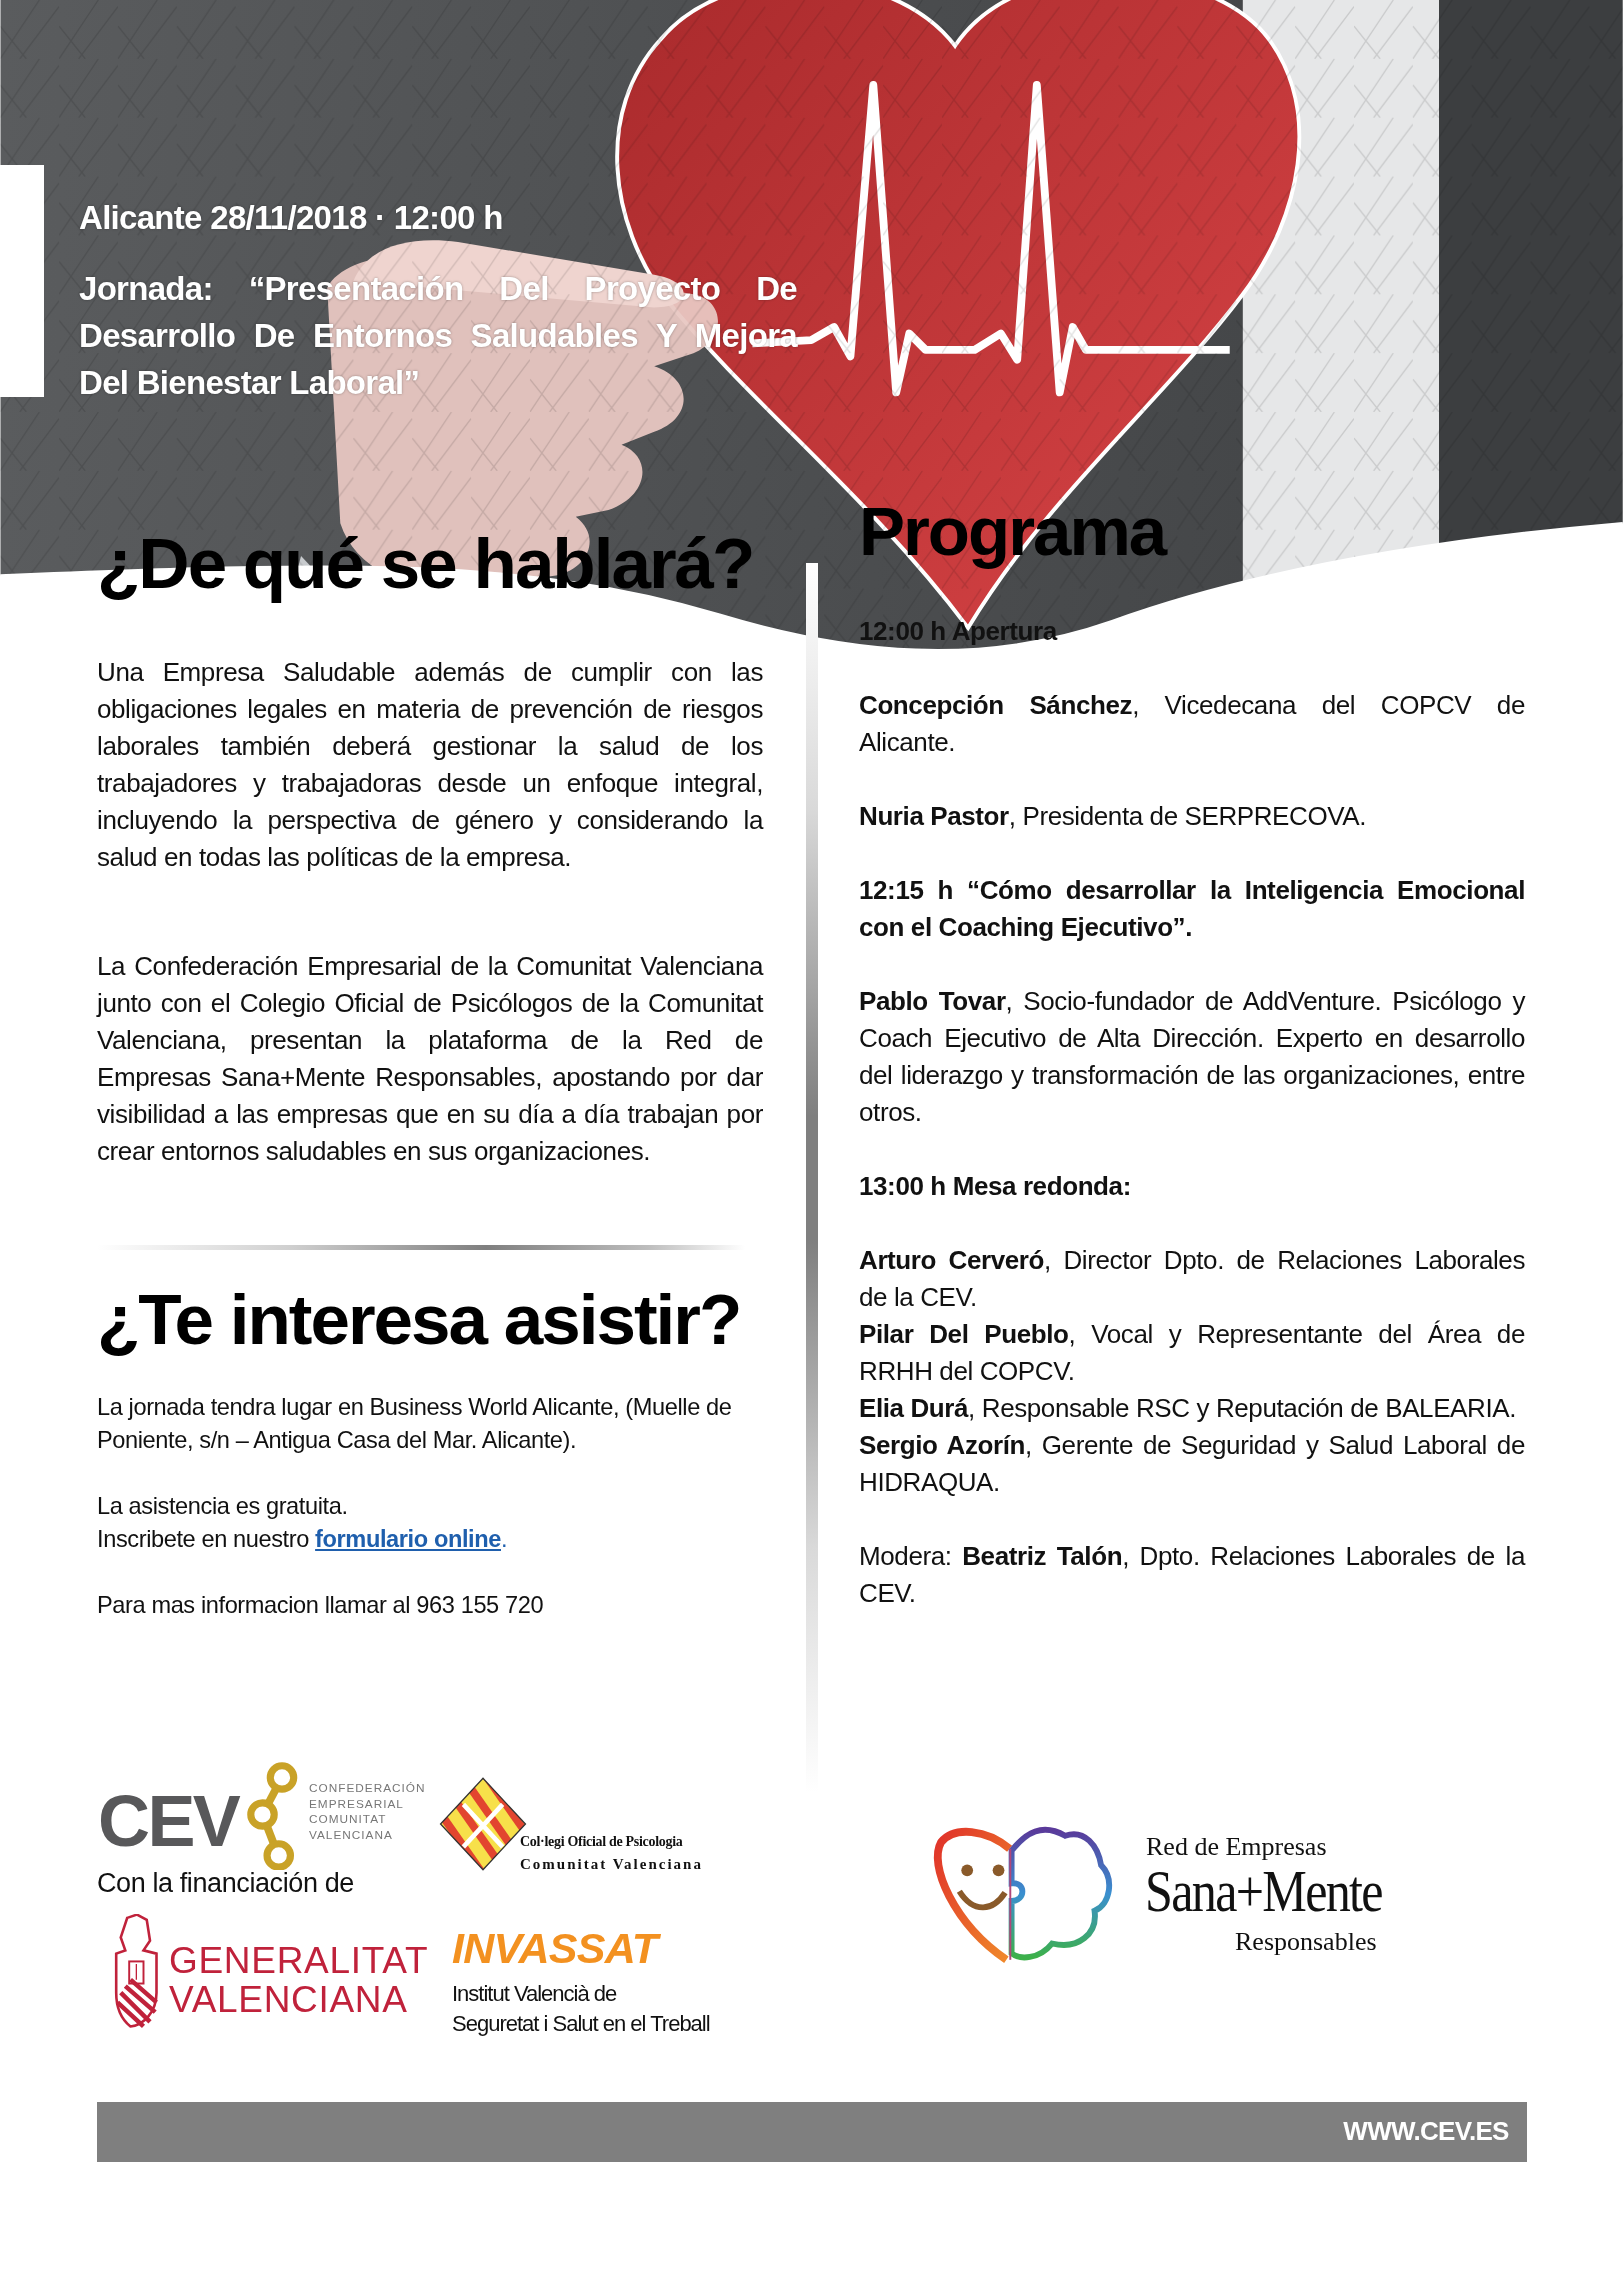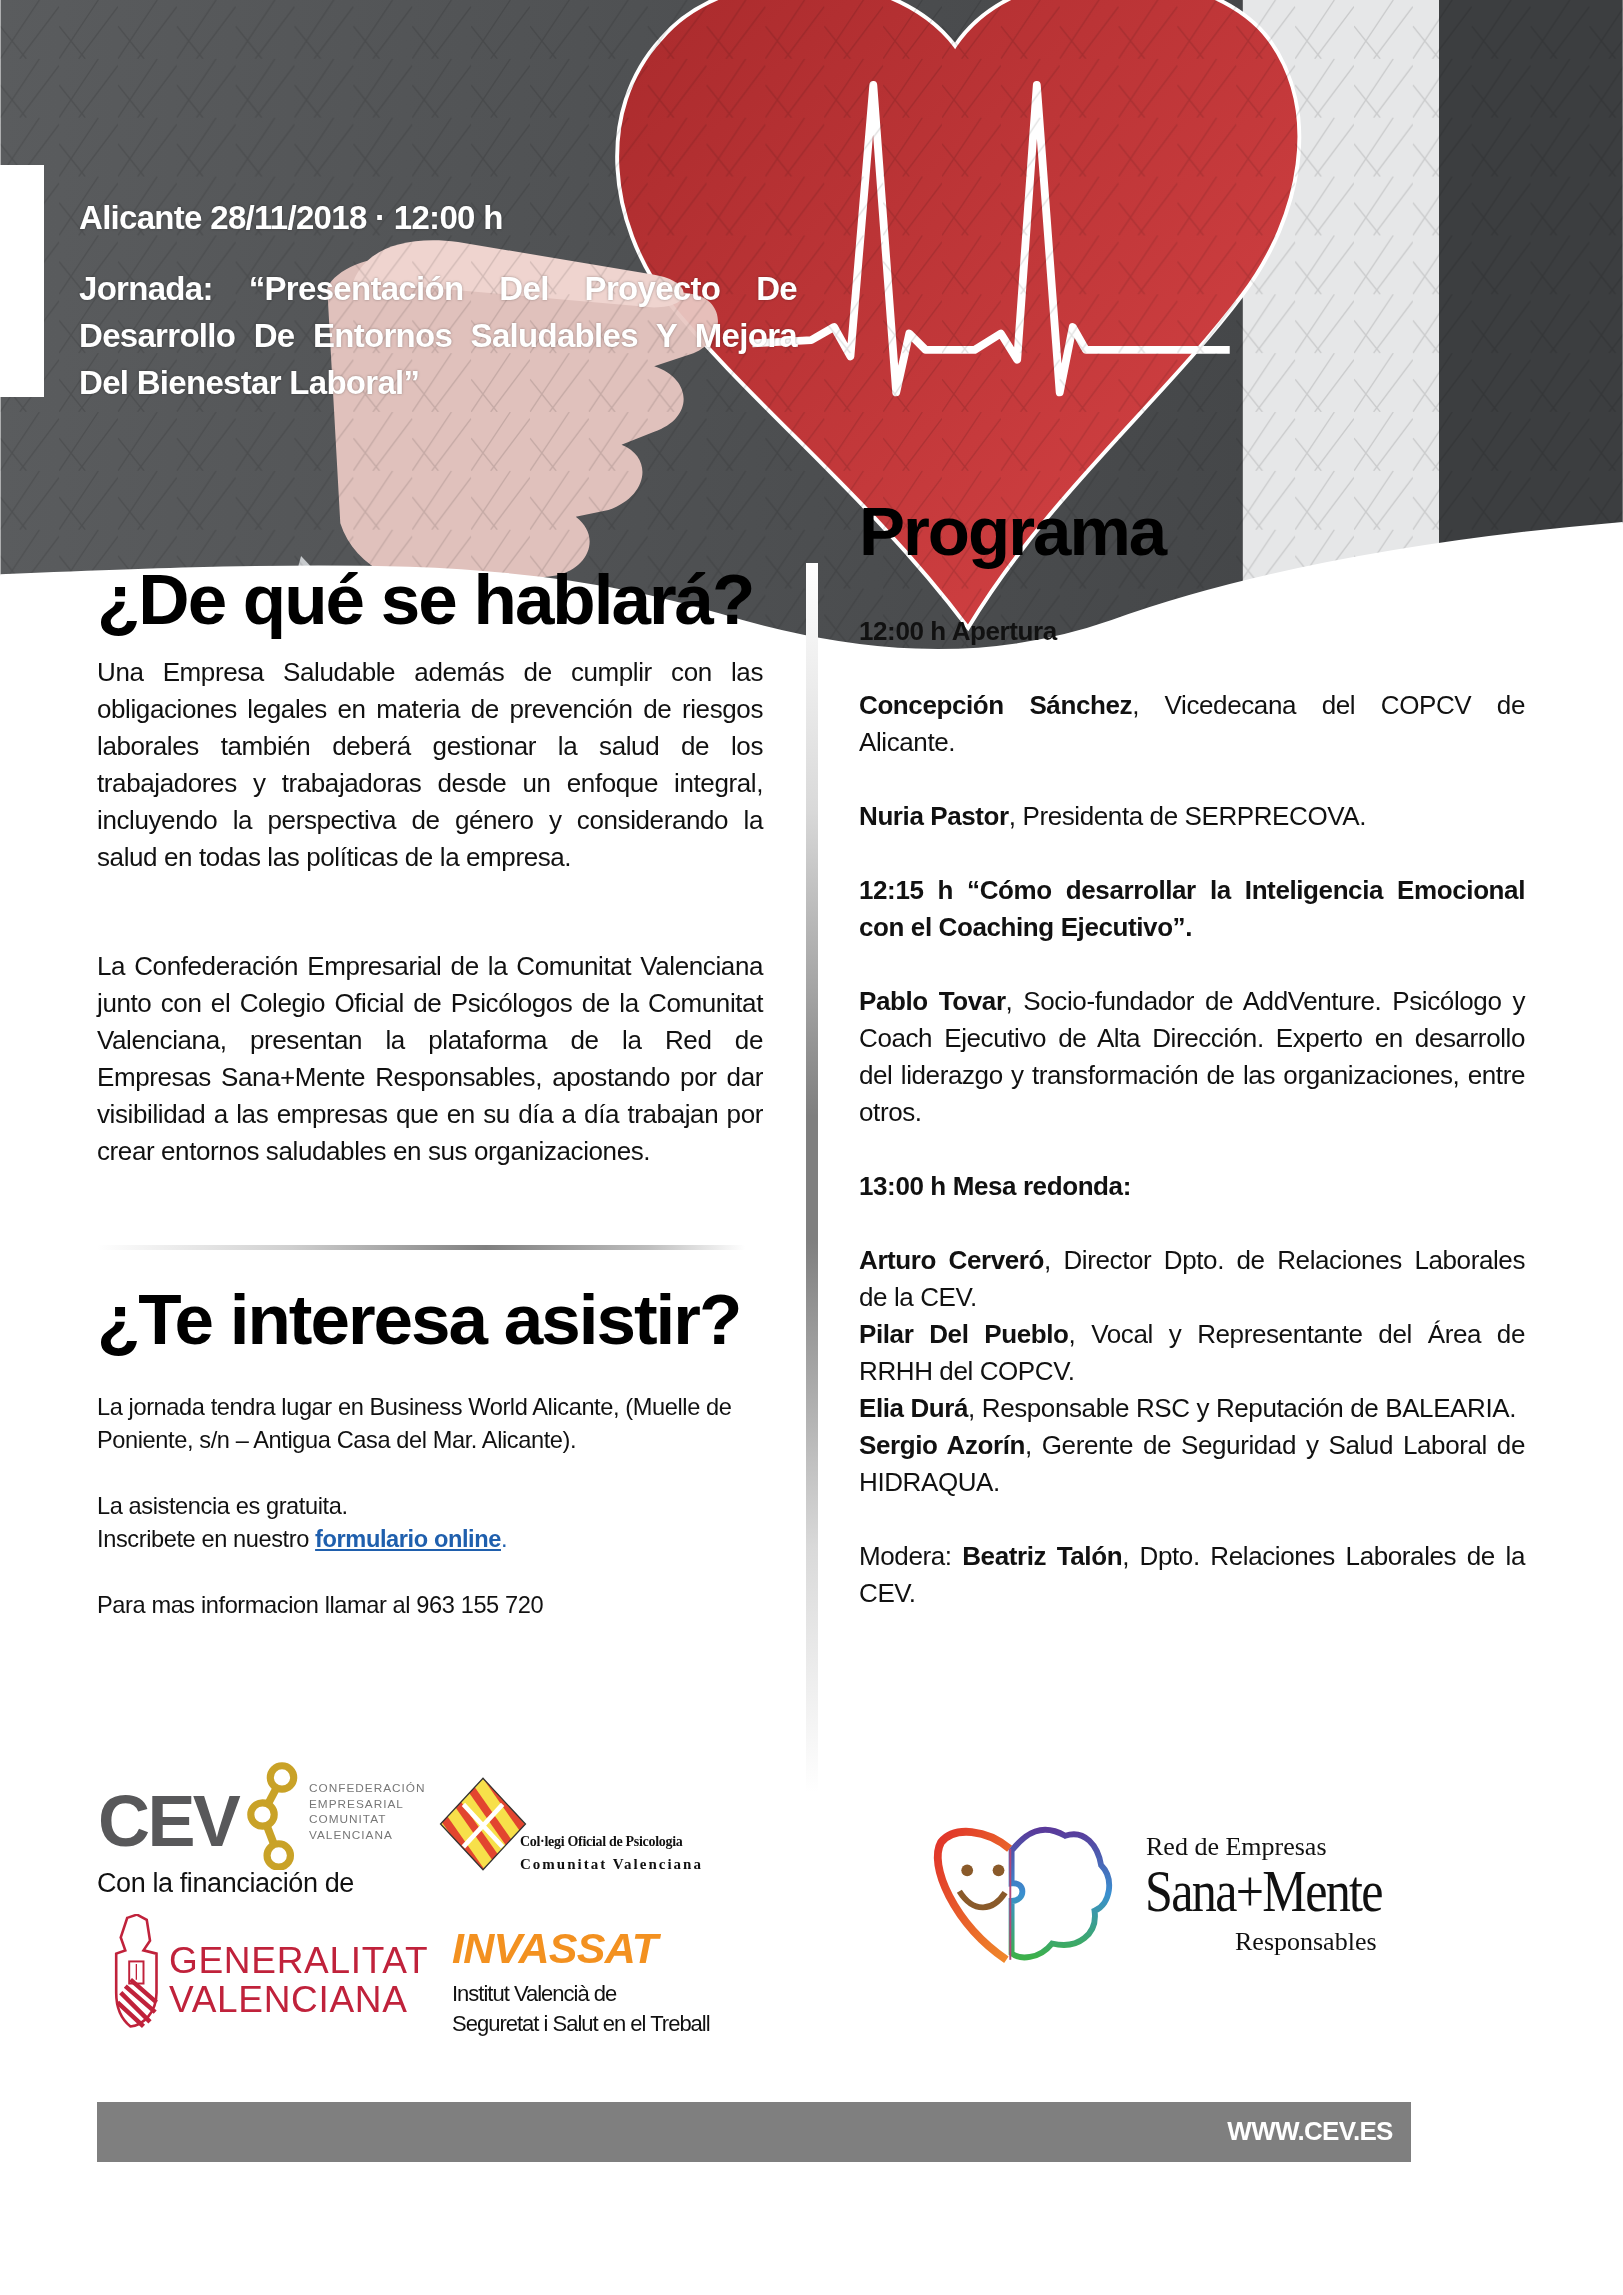--- a/index.html
+++ b/index.html
@@ -7,21 +7,21 @@
          font-family:"Liberation Sans", "DejaVu Sans", sans-serif; color:#111; }
   .hero { position:absolute; left:0; top:0; width:1623px; height:654px; overflow:hidden; }
   .hero svg { position:absolute; left:0; top:0; }
   .hero-bar { position:absolute; left:0; top:165px; width:44px; height:232px; background:#ffffff; }
   .hero-date { position:absolute; left:79px; top:173px; color:#ffffff; font-weight:bold;
                font-size:33px; letter-spacing:-0.7px; text-shadow:0 0 2.6px rgba(0,0,0,.35);margin-top:26px; }
   .hero-title { position:absolute; left:79px; top:265px; width:718px; color:#ffffff; font-weight:bold;
                 font-size:33px; line-height:47px; text-align:justify; text-align-last:left;
                 letter-spacing:-0.7px; text-shadow:0 0 2.6px rgba(0,0,0,.35); }
   .h-big { position:absolute; font-weight:bold; color:#000; letter-spacing:-2px; margin:0; }
-  .h-what { left:97px; top:523px; font-size:71px;margin-top:36px; }
+  .h-what { left:97px; top:523px; font-size:71px; }
   .h-prog { left:859px; top:492px; font-size:69px; }
   .h-attend { left:97px; top:1279px; font-size:71px; }
   .para { position:absolute; font-size:26px; line-height:37px; text-align:justify; margin:0; letter-spacing:-0.4px; }
   .p-what1 { left:97px; top:654px; width:666px; }
   .p-what2 { left:97px; top:948px; width:666px; }
   .divider-v { position:absolute; left:806px; top:563px; width:11.8px; height:1230px;
                background:linear-gradient(to bottom, #ffffff 0%, #d9d9d9 20%, #7f7f7f 45%, #7f7f7f 55%, #d9d9d9 80%, #ffffff 100%); }
   .divider-h { position:absolute; left:97px; top:1245px; width:648px; height:4.6px;
                background:linear-gradient(to right, #ffffff 0%, #cfcfcf 30%, #7f7f7f 60%, #bdbdbd 85%, #ffffff 100%); }
   .attend { position:absolute; left:97px; top:1391px; width:667px; font-size:23.6px; line-height:33px; letter-spacing:-0.4px; }
@@ -41,21 +41,21 @@
   .copcv-t2 { position:absolute; left:520px; top:1856px; font-family:"Liberation Serif", serif; font-weight:bold; font-size:15px; color:#111; letter-spacing:2px; }
   .gva-logo { position:absolute; left:111px; top:1914px; }
   .gva-t1 { position:absolute; left:169px; top:1940px; font-size:37px; color:#c0223b; letter-spacing:0.7px; }
   .gva-t2 { position:absolute; left:169px; top:1979px; font-size:37px; color:#c0223b; letter-spacing:0.7px; }
   .inv-t1 { position:absolute; left:452px; top:1924px; font-size:43px; font-weight:bold; font-style:italic; color:#f39120; letter-spacing:-0.7px; }
   .inv-t2 { position:absolute; left:452px; top:1979px; font-size:22px; line-height:30px; color:#111; letter-spacing:-1px; }
   .sm-logo { position:absolute; left:928px; top:1819px; }
   .sm-t1 { position:absolute; left:1146px; top:1832px; font-family:"Liberation Serif", serif; font-size:26px; color:#111; }
   .sm-t2 { position:absolute; left:1145px; top:1857px; font-family:"Liberation Serif", serif; font-size:59px; color:#111; letter-spacing:-2px; transform:scaleX(0.85); transform-origin:left top; }
   .sm-t3 { position:absolute; left:1235px; top:1927px; font-family:"Liberation Serif", serif; font-size:26px; color:#111; }
-  .footer { position:absolute; left:97px; top:2102px; width:1314px; height:60px; background:#7f7f7f; }
+  .footer { position:absolute; left:97px; top:2102px; width:1430px; height:60px; background:#7f7f7f; }
   .footer-url { position:absolute; right:18.3px; top:14.4px; color:#ffffff; font-weight:bold; font-size:26px; letter-spacing:-0.7px; text-decoration:none; }
 </style>
 </head>
 <body>
 
 <div class="hero">
   <svg width="1623" height="654" viewBox="0 0 2481 1000">
     <defs>
       <clipPath id="waveclip">
         <path d="M0 0 H2481 V800 C2250 820 1950 860 1700 950 C1500 1020 1300 1000 1100 940 C800 850 500 860 0 880 Z"></path>

